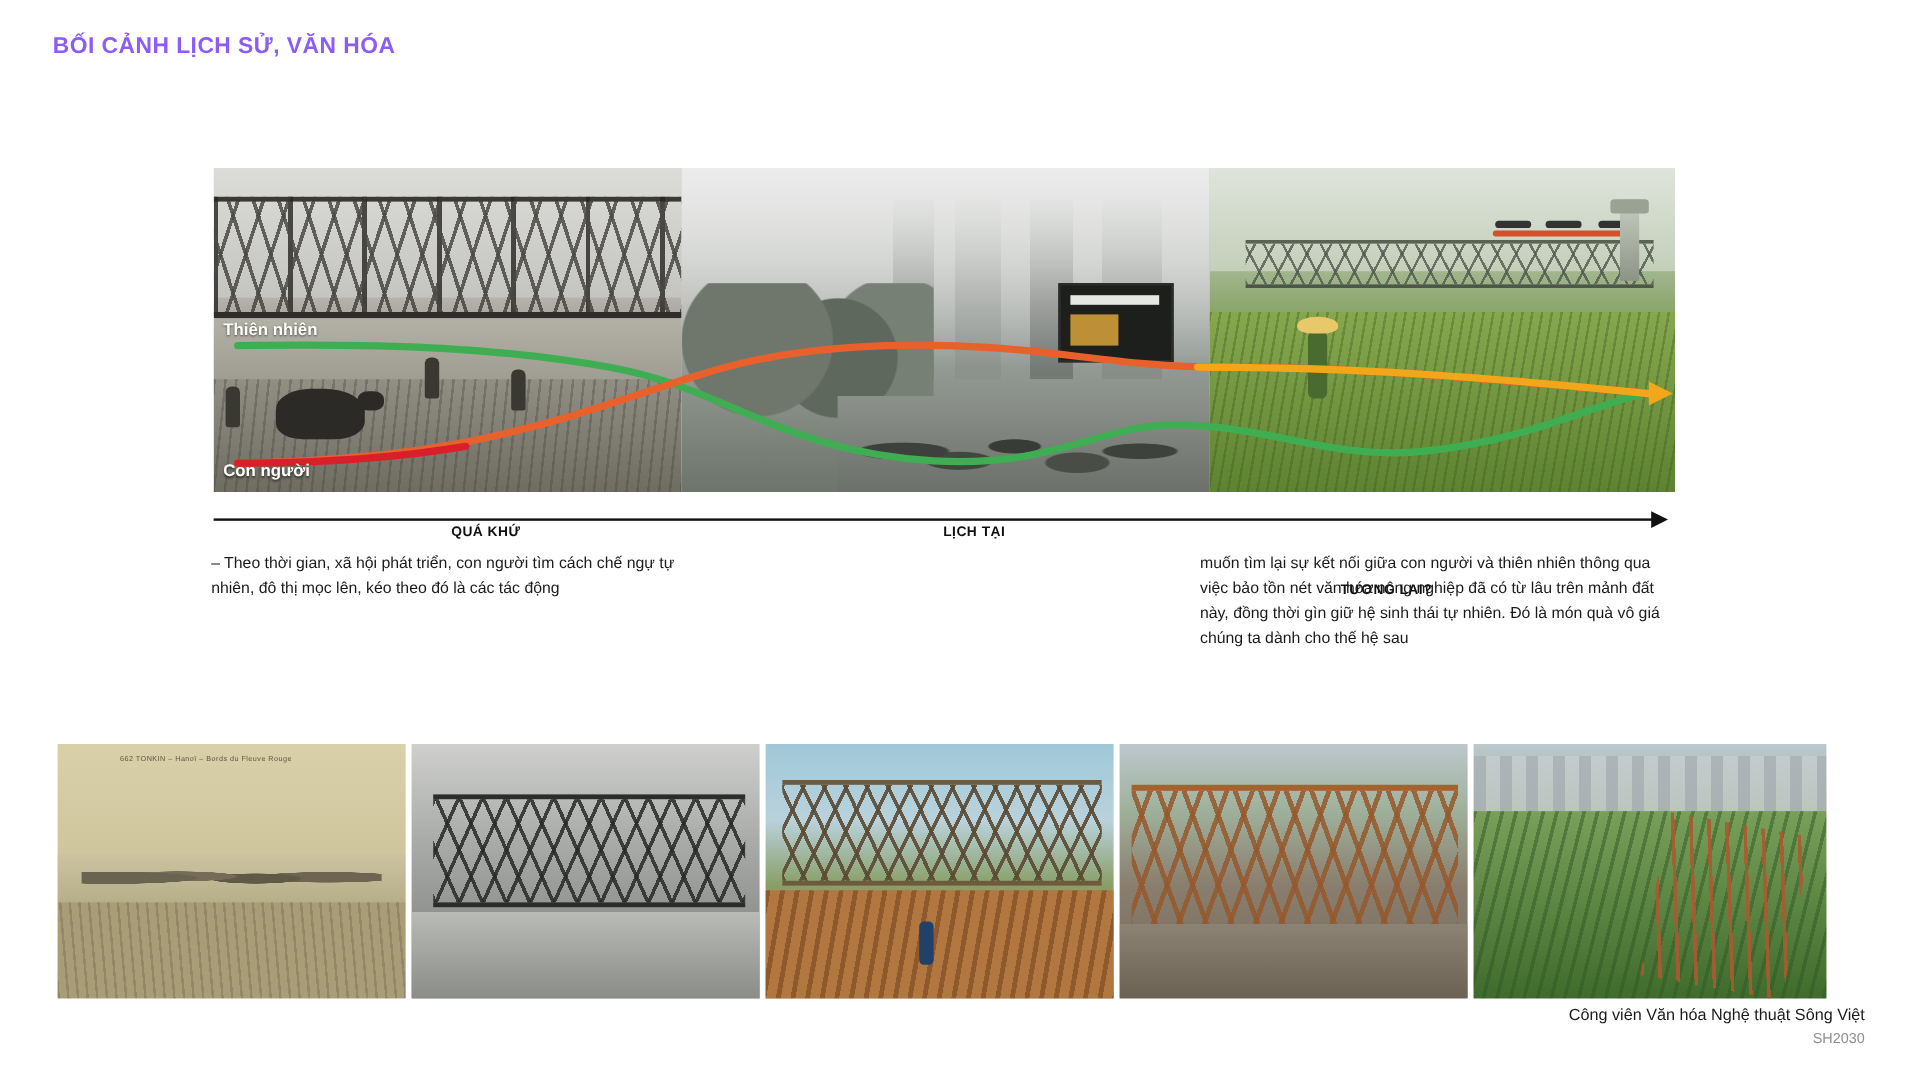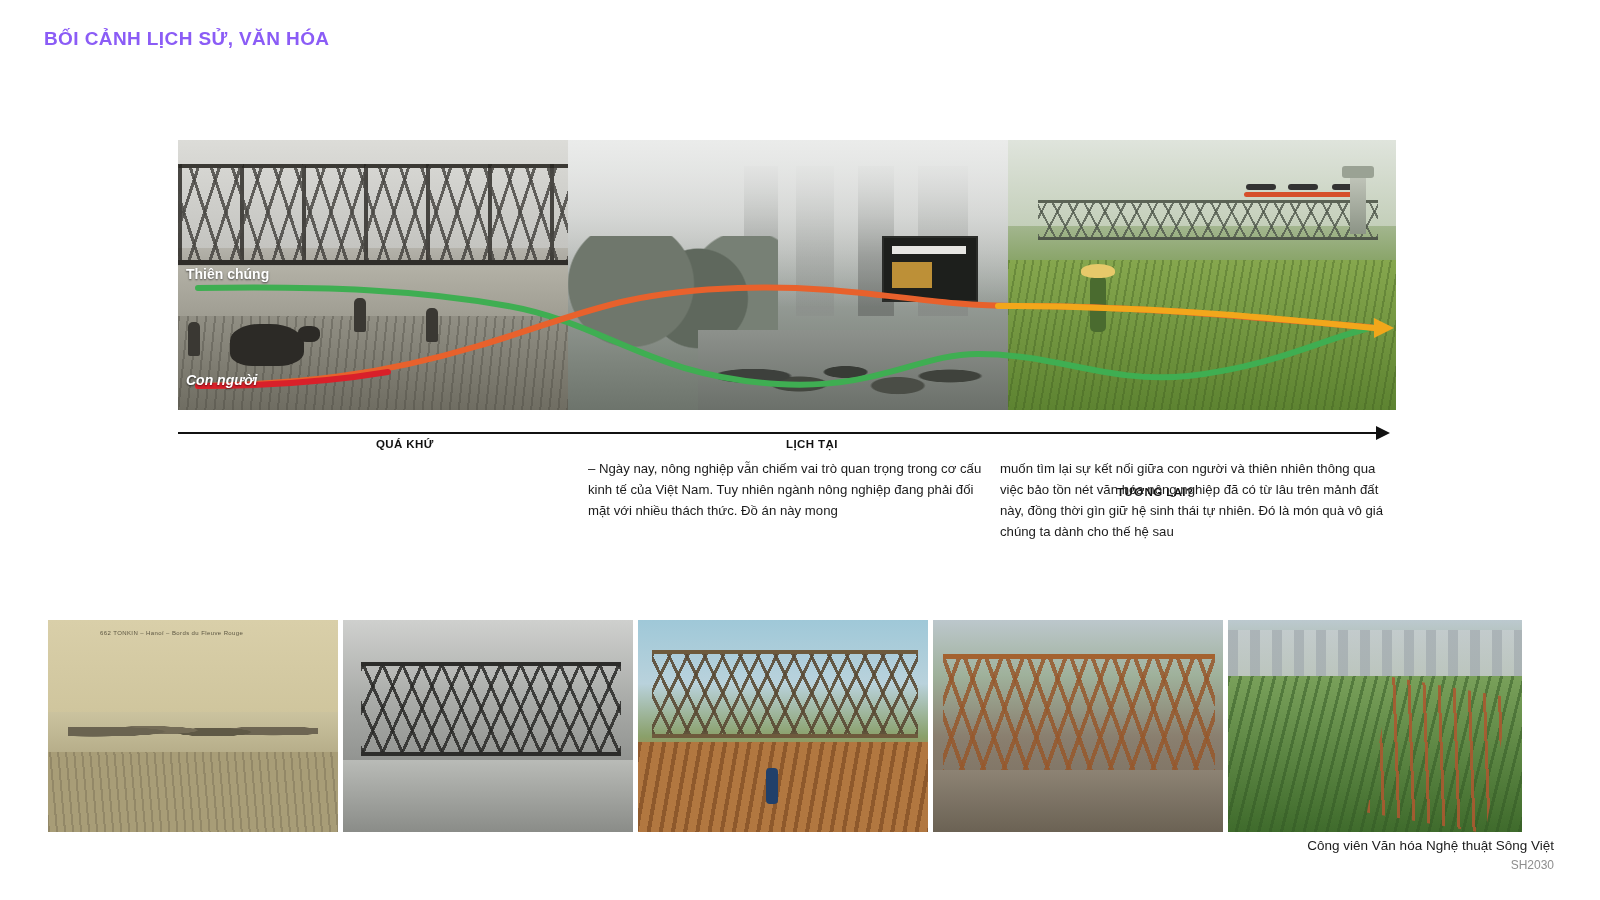--- a/index.html
+++ b/index.html
@@ -191,21 +191,21 @@
   #curves { position: absolute; left: 0; top: 0; width: 1218px; height: 270px; }
 
   .curve-label {
     position: absolute;
     font-size: 14px;
     font-weight: bold;
     color: #ffffff;
     text-shadow: 0 1px 2px rgba(0,0,0,.6);
   }
   #label-nature { left: 8px; top: 126px; }
-  #label-human  { left: 8px; top: 232px; font-style: italic; }
+  #label-human  { left: 8px; top: 244px; }
 
   
   #axis-line {
     position: absolute; left: 178px; top: 432px; width: 1200px; height: 2px; background: #111;
   }
   #axis-arrow {
     position: absolute; left: 1376px; top: 426px; width: 0; height: 0;
     border-left: 14px solid #111; border-top: 7px solid transparent; border-bottom: 7px solid transparent;
   }
   .era-label {
@@ -332,34 +332,34 @@
   <svg id="curves" viewBox="0 0 1218 270" preserveAspectRatio="none">
 
     <path d="M20,148 C150,146 240,150 330,166 C430,184 470,236 600,244 C700,250 740,214 800,214 C880,214 930,244 1010,236 C1100,226 1150,196 1200,186" fill="none" stroke="#3fae52" stroke-width="6" stroke-linecap="round"></path>
 
     <path d="M20,246 C120,244 200,236 300,206 C400,176 440,152 560,148 C680,144 740,166 840,166 C960,166 1060,176 1200,188" fill="none" stroke="#e8612c" stroke-width="6" stroke-linecap="round"></path>
     <path d="M20,246 C90,246 150,242 210,232" fill="none" stroke="#d9202a" stroke-width="6" stroke-linecap="round"></path>
     <path d="M820,166 C960,166 1080,176 1196,188" fill="none" stroke="#f2a71b" stroke-width="6" stroke-linecap="round"></path>
     <polygon points="1196,178 1216,188 1196,198" fill="#f2a71b"></polygon>
   </svg>
 
-  <div class="curve-label" id="label-nature">Thiên chúng</div>
+  <div class="curve-label" id="label-nature">Thiên nhiên</div>
   <div class="curve-label" id="label-human">Con người</div>
 </div>
 
 <div id="axis-line"></div>
 <div id="axis-arrow"></div>
 <div class="era-label" id="era-past">QUÁ KHỨ</div>
 <div class="era-label" id="era-present">LỊCH TẠI</div>
 <div class="era-label" id="era-future">TƯƠNG LAI?</div>
 
 <div class="col" id="col-1">
+  <p>– Theo thời gian, xã hội phát triển, con người tìm cách chế ngự tự nhiên, đô thị mọc lên, kéo theo đó là các tác động</p>
 </div>
 <div class="col" id="col-2">
-  <p>– Ngày nay, nông nghiệp vẫn chiếm vai trò quan trọng trong cơ cấu kinh tế của Việt Nam. Tuy nhiên ngành nông nghiệp đang phải đối mặt với nhiều thách thức. Đồ án này mong</p>
 </div>
 <div class="col" id="col-3">
   <p>muốn tìm lại sự kết nối giữa con người và thiên nhiên thông qua việc bảo tồn nét văn hóa nông nghiệp đã có từ lâu trên mảnh đất này, đồng thời gìn giữ hệ sinh thái tự nhiên. Đó là món quà vô giá chúng ta dành cho thế hệ sau</p>
 </div>
 
 <div id="photo-strip">
   <div class="photo" id="photo-1">
     <div class="cap">662  TONKIN – Hanoï – Bords du Fleuve Rouge</div>
     <div class="river"></div>
     <div class="boats"></div>

